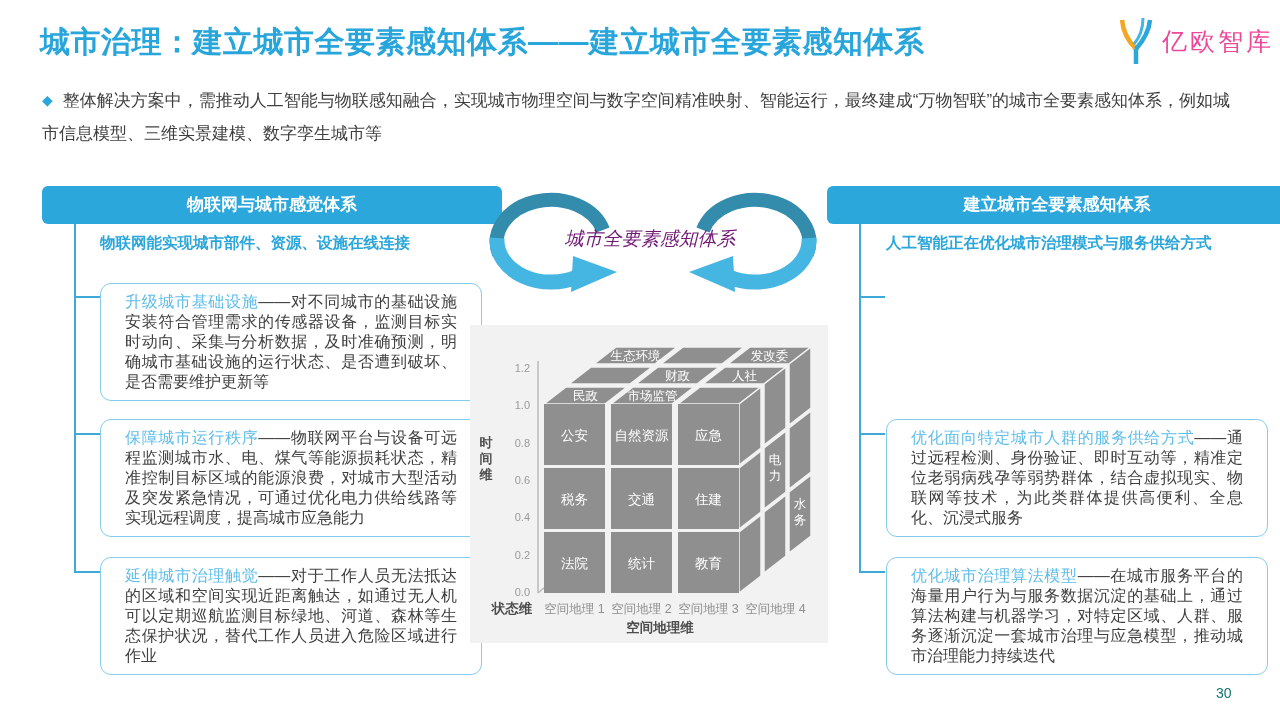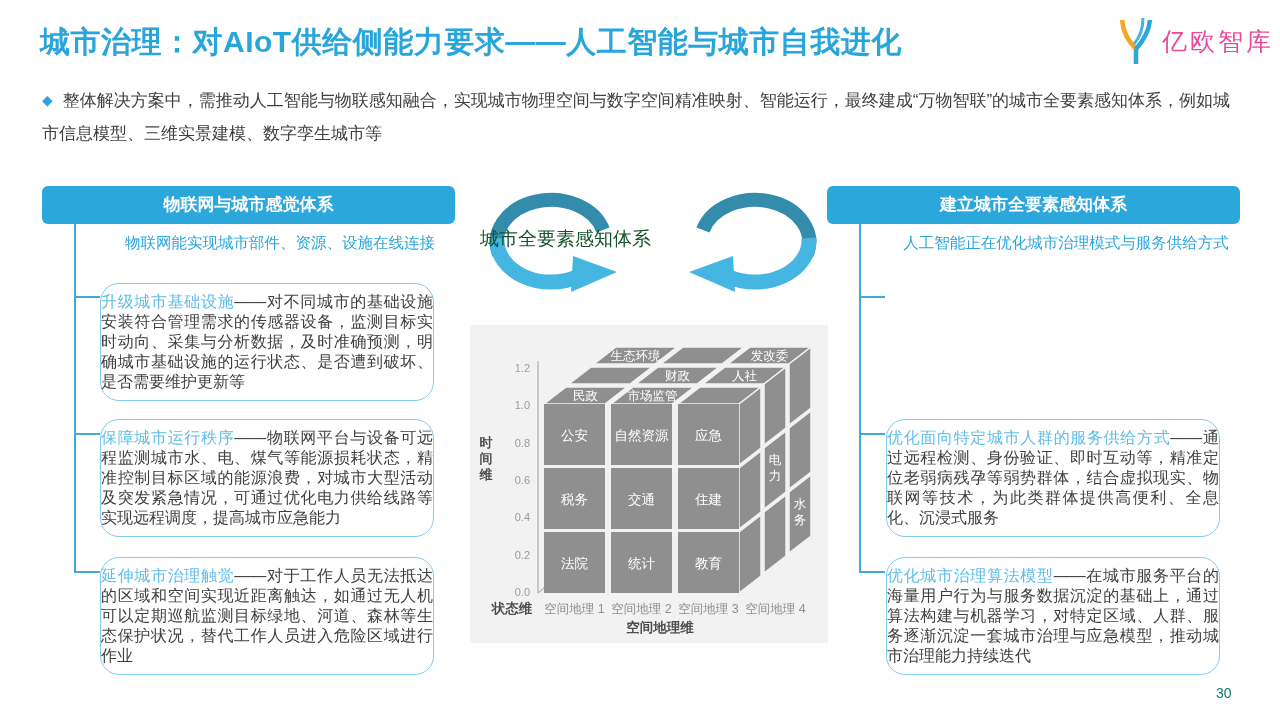--- a/index.html
+++ b/index.html
@@ -4,44 +4,44 @@
 <style>
   html,body{margin:0;padding:0;background:#ffffff;}
   .slide{position:relative;width:1280px;height:720px;background:#ffffff;overflow:hidden;
          font-family:"Liberation Sans","DejaVu Sans",sans-serif;}
   .title{position:absolute;left:40px;top:22px;font-size:30px;font-weight:bold;color:#28a5da;letter-spacing:0.5px;}
   .logo{position:absolute;left:1112px;top:16px;display:flex;align-items:center;}
   .logo-text{font-size:25px;color:#ec4899;letter-spacing:3px;margin-left:4px;}
   .intro{position:absolute;left:42px;top:84px;width:1200px;font-size:17px;line-height:33px;color:#3f3f3f;}
   .bullet{color:#2ba6db;font-size:14px;margin-right:10px;vertical-align:1px;}
 
-  .hdr{position:absolute;width:413px;height:38px;background:#2ba7db;border-radius:6px;
+  .hdr{position:absolute;width:460px;height:38px;background:#2ba7db;border-radius:6px;
        color:#ffffff;font-size:17px;font-weight:bold;text-align:center;line-height:38px;}
-  .subhdr{position:absolute;width:360px;text-align:center;font-size:15.5px;font-weight:normal;color:#2ba6db;top:233px;}
+  .subhdr{position:absolute;width:360px;font-size:15.5px;font-weight:bold;color:#2ba6db;top:233px;}
   .vline{position:absolute;width:2px;background:#3fa9d8;top:224px;height:349px;}
   .branch{position:absolute;height:2px;width:26px;background:#3fa9d8;}
-  .box{position:absolute;width:332px;background:#ffffff;border:1.5px solid #85cbeb;border-radius:19px;
-       padding:8px 0;font-size:16px;line-height:20px;color:#3f3f3f;text-align:justify;}
+  .box{position:absolute;width:332px;background:#ffffff;border:1.5px solid #85cbeb;border-radius:11px;
+       padding:8px 24px;font-size:16px;line-height:20px;color:#3f3f3f;text-align:justify;}
   .lead{color:#5fbde8;}
 
   .loops{position:absolute;left:483px;top:186px;}
-  .loop-label{position:absolute;left:480px;top:226px;width:340px;font-size:19px;color:#14532d;}
+  .loop-label{position:absolute;left:480px;top:226px;width:340px;text-align:center;font-size:19px;color:#701a75;font-style:italic;}
   .chart-panel{position:absolute;left:470px;top:325px;width:358px;height:318px;background:#f2f2f2;}
   #cube-svg{display:block;}
   #cube-svg text{font-family:"Liberation Sans","DejaVu Sans",sans-serif;}
 
   .source{position:absolute;left:42px;top:689px;font-size:12px;color:#ababab;}
   .pagenum{position:absolute;left:1216px;top:685px;font-size:14px;color:#0f766e;}
 </style>
 </head>
 <body>
 
 <div class="slide">
 
-  <div class="title">城市治理：对AIoT供给侧能力要求——人工智能与城市自我进化</div>
+  <div class="title">城市治理：建立城市全要素感知体系——建立城市全要素感知体系</div>
 
   <div class="logo">
     <svg width="46" height="50" viewBox="0 0 46 50">
       <path d="M10,4 C11,15 16,25 24,33" stroke="#F5A623" stroke-width="4.5" fill="none"></path>
       <path d="M38,4 C37,15 31,25 24,33" stroke="#2BA7DB" stroke-width="4.5" fill="none"></path>
       <path d="M31,2 C31,12 28,21 22,28" stroke="#45B5E2" stroke-width="3" fill="none"></path>
       <path d="M24,33 L24,48" stroke="#2BA7DB" stroke-width="4.5" fill="none"></path>
     </svg>
     <span class="logo-text">亿欧智库</span>
   </div>

